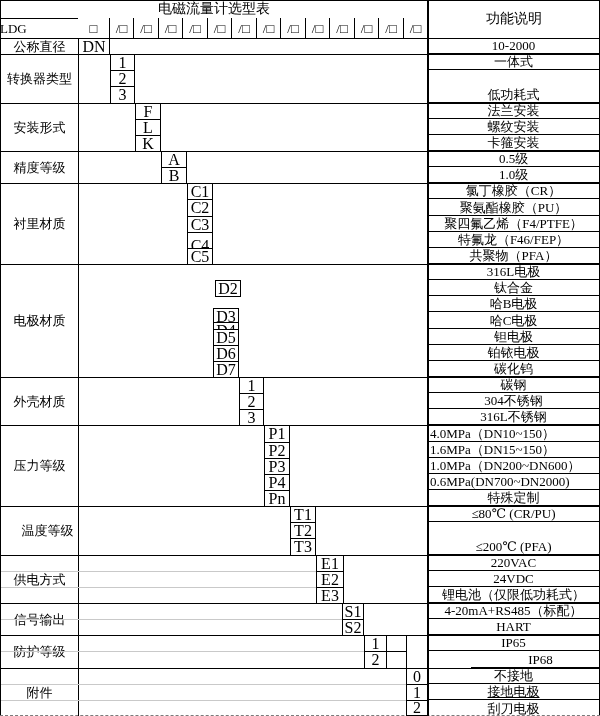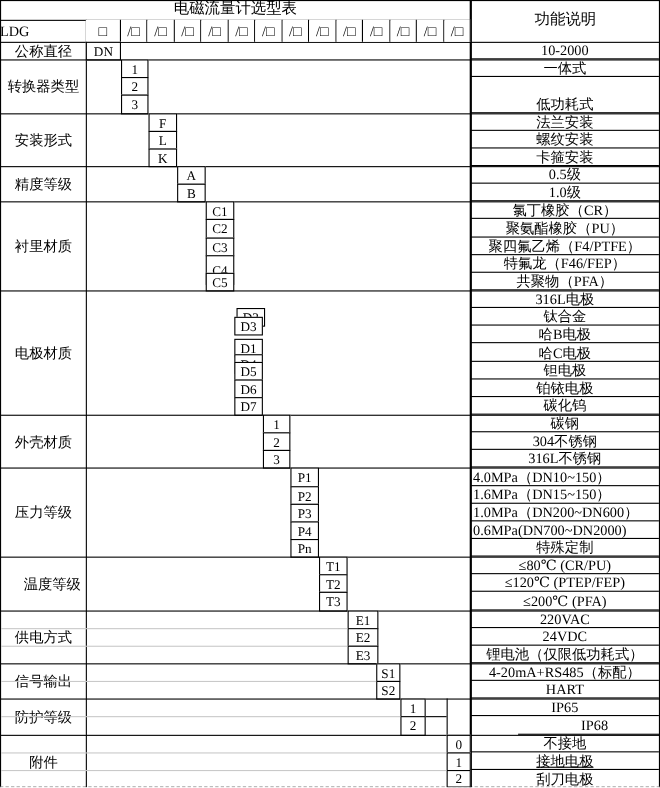--- a/index.html
+++ b/index.html
@@ -8,21 +8,21 @@
     font-family:"Liberation Serif","DejaVu Serif",serif;color:#000;
     overflow:hidden;
   }
   .abs{position:absolute;box-sizing:border-box;}
   .cell{
     display:flex;align-items:center;justify-content:center;
     white-space:nowrap;overflow:hidden;font-size:13px;line-height:1;
   }
   .cell.left{justify-content:flex-start;padding-left:2px;}
   .title{font-size:14px;}
-  .code{font-size:12px;border:1px solid #000;background:#fff;}
+  .code{font-size:16px;border:1px solid #000;background:#fff;}
   .bottom-edge{border-top:1px dashed #7a7a7a;height:0;}
 </style>
 </head>
 <body>
 
 <div id="sheet">
 
   <div class="abs cell title" style="left:0;top:0;width:428px;height:18px;">电磁流量计选型表</div>
   <div class="abs cell title" style="left:428px;top:0;width:172px;height:38px;">功能说明</div>
   <div class="abs cell" style="left:0;top:18px;width:78px;height:20px;justify-content:flex-start;padding-left:0;">LDG</div>
@@ -85,21 +85,21 @@
       <div class="abs cell code" style="left: 187px; top: 232px; width: 26px; height: 27px;">C4</div>
       <div class="abs cell" style="left: 428px; top: 232px; width: 171px; height: 16px; border-bottom: 1px solid rgb(0, 0, 0);">特氟龙（F46/FEP）</div>
       <div class="abs cell code" style="left: 187px; top: 248px; width: 26px; height: 17px;">C5</div>
       <div class="abs cell" style="left: 428px; top: 248px; width: 171px; height: 16px; border-bottom: 1px solid rgb(0, 0, 0);">共聚物（PFA）</div>
       <div class="abs" style="left: 0px; top: 264px; width: 600px; height: 1px; background: rgb(0, 0, 0);"></div>
       <div class="abs cell" style="left: 1px; top: 264px; width: 77px; height: 113px;">电极材质</div>
       <div class="abs cell code" style="left: 213px; top: 264px; width: 26px; height: 17px; margin-top: 44px;">D1</div>
       <div class="abs cell" style="left: 428px; top: 264px; width: 171px; height: 16px; border-bottom: 1px solid rgb(0, 0, 0);">316L电极</div>
       <div class="abs cell code" style="left: 215px; top: 280px; width: 26px; height: 17px;">D2</div>
       <div class="abs cell" style="left: 428px; top: 280px; width: 171px; height: 16px; border-bottom: 1px solid rgb(0, 0, 0);">钛合金</div>
-      <div class="abs cell code" style="left: 213px; top: 288px; width: 26px; height: 17px;">D3</div>
+      <div class="abs cell code" style="left: 213px; top: 308px; width: 26px; height: 17px;">D3</div>
       <div class="abs cell" style="left: 428px; top: 296px; width: 171px; height: 16px; border-bottom: 1px solid rgb(0, 0, 0);">哈B电极</div>
       <div class="abs cell code" style="left: 213px; top: 312px; width: 26px; height: 18px; margin-top: 10px;">D4</div>
       <div class="abs cell" style="left: 428px; top: 312px; width: 171px; height: 17px; border-bottom: 1px solid rgb(0, 0, 0);">哈C电极</div>
       <div class="abs cell code" style="left: 213px; top: 329px; width: 26px; height: 17px;">D5</div>
       <div class="abs cell" style="left: 428px; top: 329px; width: 171px; height: 16px; border-bottom: 1px solid rgb(0, 0, 0);">钽电极</div>
       <div class="abs cell code" style="left: 213px; top: 345px; width: 26px; height: 17px;">D6</div>
       <div class="abs cell" style="left: 428px; top: 345px; width: 171px; height: 16px; border-bottom: 1px solid rgb(0, 0, 0);">铂铱电极</div>
       <div class="abs cell code" style="left: 213px; top: 361px; width: 26px; height: 17px;">D7</div>
       <div class="abs cell" style="left: 428px; top: 361px; width: 171px; height: 16px; border-bottom: 1px solid rgb(0, 0, 0);">碳化钨</div>
       <div class="abs" style="left: 0px; top: 377px; width: 600px; height: 1px; background: rgb(0, 0, 0);"></div>
@@ -120,21 +120,20 @@
       <div class="abs cell left" style="left: 428px; top: 458px; width: 171px; height: 16px; border-bottom: 1px solid rgb(0, 0, 0);">1.0MPa（DN200~DN600）</div>
       <div class="abs cell code" style="left: 264px; top: 474px; width: 26px; height: 17px;">P4</div>
       <div class="abs cell left" style="left: 428px; top: 474px; width: 171px; height: 16px; border-bottom: 1px solid rgb(0, 0, 0);">0.6MPa(DN700~DN2000)</div>
       <div class="abs cell code" style="left: 264px; top: 490px; width: 26px; height: 17px;">Pn</div>
       <div class="abs cell" style="left: 428px; top: 490px; width: 171px; height: 16px; border-bottom: 1px solid rgb(0, 0, 0);">特殊定制</div>
       <div class="abs" style="left: 0px; top: 506px; width: 600px; height: 1px; background: rgb(0, 0, 0);"></div>
       <div class="abs cell" style="left: 1px; top: 506px; width: 77px; height: 49px; padding-left: 16px;">温度等级</div>
       <div class="abs cell code" style="left: 290px; top: 506px; width: 26px; height: 17px;">T1</div>
       <div class="abs cell" style="left: 428px; top: 506px; width: 171px; height: 16px; border-bottom: 1px solid rgb(0, 0, 0);">≤80℃ (CR/PU)</div>
       <div class="abs cell code" style="left: 290px; top: 522px; width: 26px; height: 17px;">T2</div>
-      <div class="abs cell" style="left: 428px; top: 522px; width: 171px; height: 16px; border-bottom: 1px solid rgb(0, 0, 0);">≤120℃ (PTEP/FEP)</div>
       <div class="abs cell code" style="left: 290px; top: 538px; width: 26px; height: 18px;">T3</div>
       <div class="abs cell" style="left: 428px; top: 538px; width: 171px; height: 17px; border-bottom: 1px solid rgb(0, 0, 0);">≤200℃ (PFA)</div>
       <div class="abs" style="left: 0px; top: 555px; width: 600px; height: 1px; background: rgb(0, 0, 0);"></div>
       <div class="abs cell" style="left: 1px; top: 555px; width: 77px; height: 48px;">供电方式</div>
       <div class="abs cell code" style="left: 316px; top: 555px; width: 28px; height: 17px;">E1</div>
       <div class="abs cell" style="left: 428px; top: 555px; width: 171px; height: 16px; border-bottom: 1px solid rgb(0, 0, 0);">220VAC</div>
       <div class="abs cell code" style="left: 316px; top: 571px; width: 28px; height: 17px;">E2</div>
       <div class="abs cell" style="left: 428px; top: 571px; width: 171px; height: 16px; border-bottom: 1px solid rgb(0, 0, 0);">24VDC</div>
       <div class="abs" style="left: 1px; top: 571px; width: 315px; height: 1px; background: rgb(201, 201, 201);"></div>
       <div class="abs cell code" style="left: 316px; top: 587px; width: 28px; height: 17px;">E3</div>

